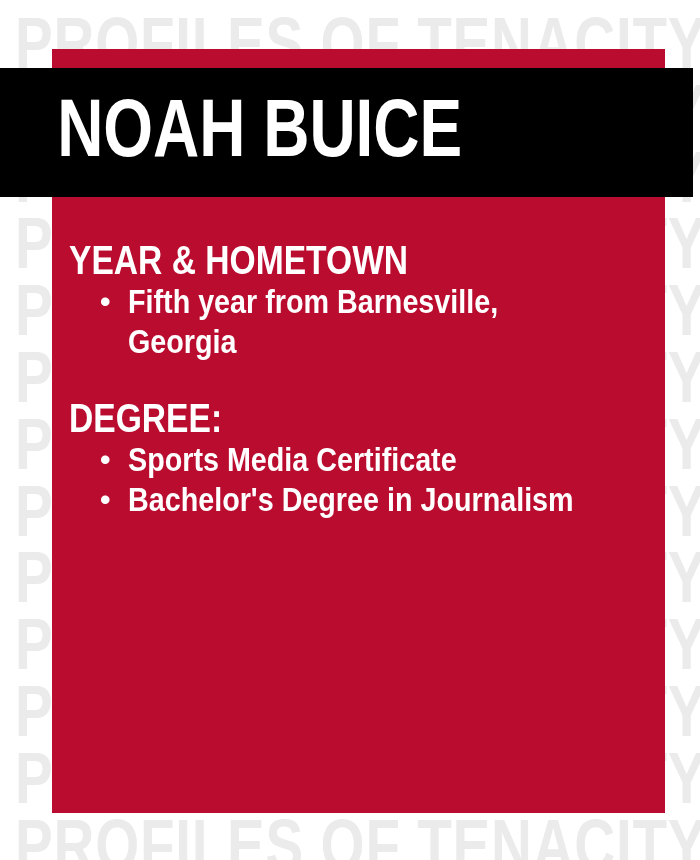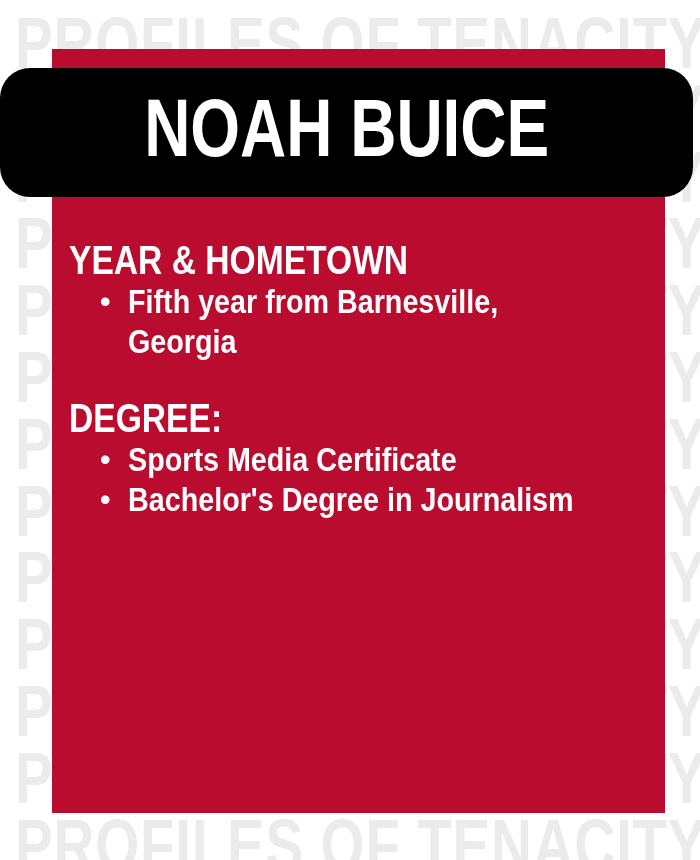--- a/index.html
+++ b/index.html
@@ -47,24 +47,23 @@
   .banner {
     position: absolute;
     left: 0;
     top: 68px;
     width: 693px;
     height: 129px;
     background: #000000;
     z-index: 2;
     display: flex;
     align-items: center;
-    justify-content: center;
+    justify-content: flex-start;
     padding-bottom: 9px;
     box-sizing: border-box;
-    border-radius: 30px;
   }
   .banner h1 {
     margin: 0;
     color: #ffffff;
     font-size: 82px;
     font-weight: bold;
     line-height: 1;
     white-space: nowrap;
     transform: scaleX(0.78);
     transform-origin: center center;

